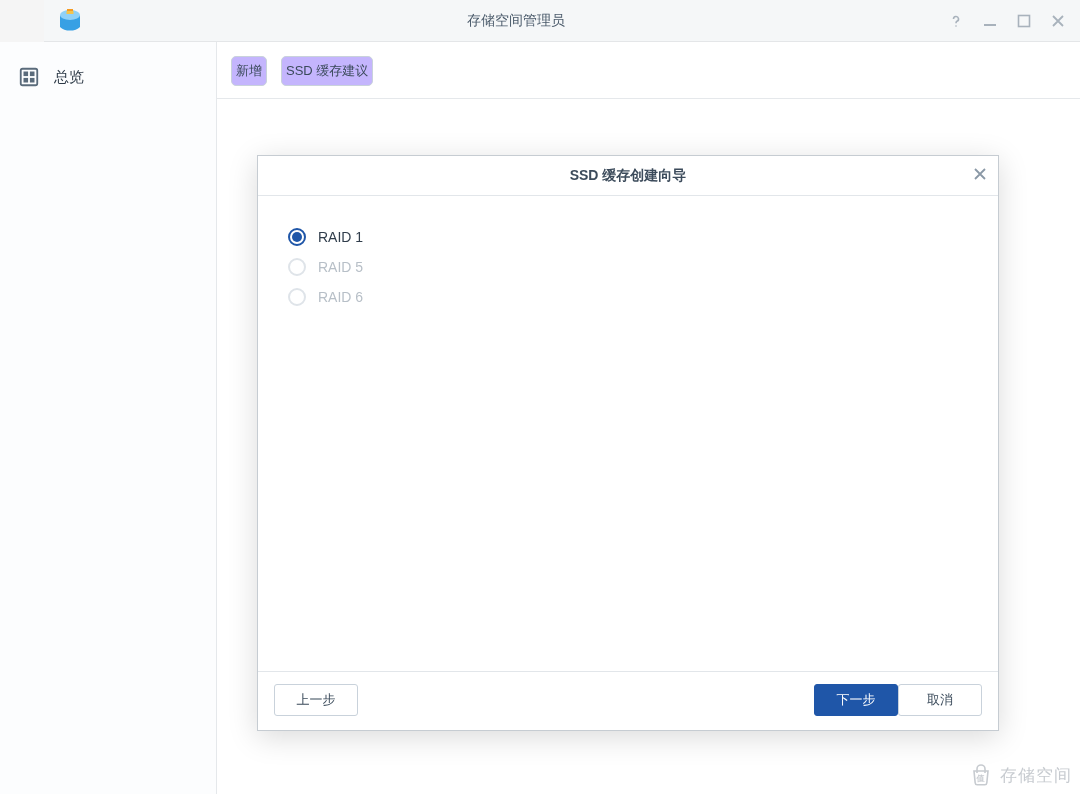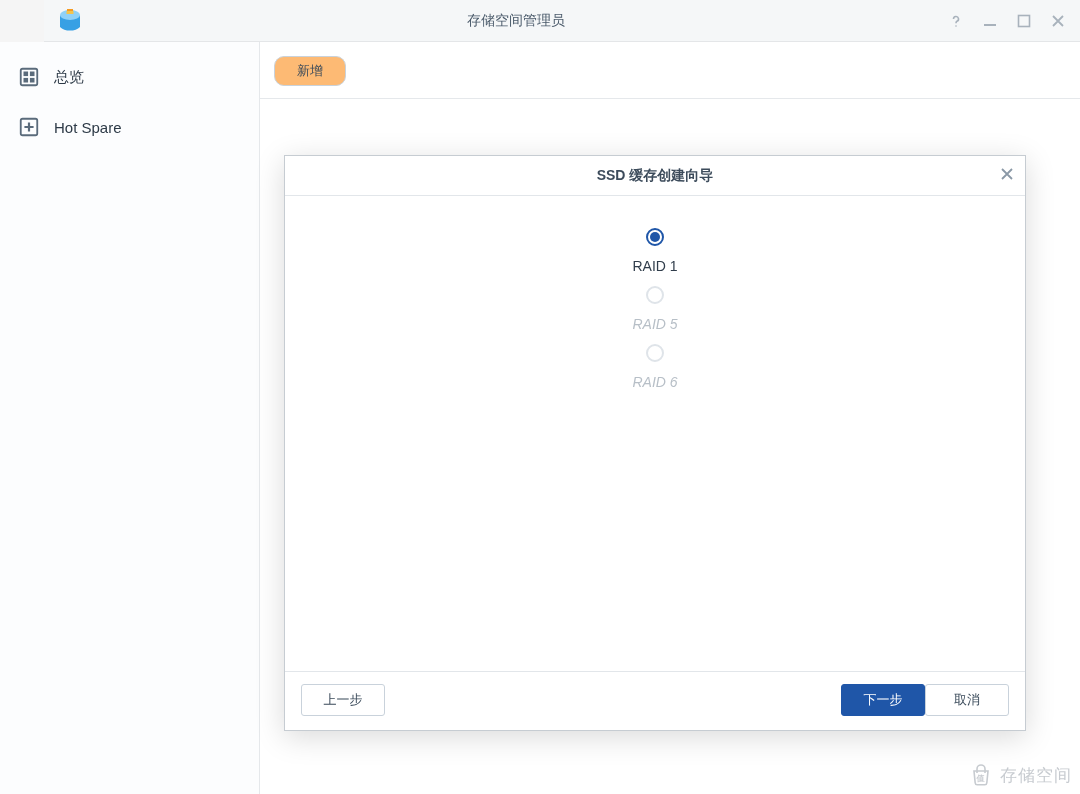--- a/index.html
+++ b/index.html
@@ -8,49 +8,49 @@
     
     .title-bar { display: flex; align-items: center; height: 42px; background: #f5f7f8; border-bottom: 1px solid #e4e6e8; padding: 0 8px; margin-left: 44px; }
     .app-icon { width: 28px; height: 28px; margin-left: 4px; border-radius: 4px; display:flex; align-items:center; justify-content:center; }
     .window-title { flex:1; text-align:center; font-size: 14px; color: #4a5a6a; font-weight: 500; }
     .window-controls { display:flex; gap: 18px; padding-right: 6px; color: #a8b2bc; }
     .window-controls .wctl { width: 16px; height: 16px; cursor:pointer; display:flex; align-items:center; justify-content:center; }
 
     
     .app-body { display:flex; height: calc(100% - 42px); }
 
-    .sidebar { width: 260px; background:#fcfdfe; border-right:1px solid #e5e8eb; padding-top: 10px; }
+    .sidebar { width: 217px; background:#fcfdfe; border-right:1px solid #e5e8eb; padding-top: 10px; }
     .sidebar-item { display:flex; align-items:center; gap: 14px; padding: 14px 18px; font-size: 15px; color:#2d3a47; cursor:pointer; }
     .sidebar-item.active { background:#1f56a8; color:#fff; }
     .sidebar-item .ico { width: 22px; height: 22px; display:flex;align-items:center;justify-content:center; }
     .sidebar-item .ico svg { width: 22px; height: 22px; }
 
     .content-area { flex:1; background:#fff; position:relative; }
     .toolbar { display:flex; gap: 14px; padding: 14px 16px 12px 14px; border-bottom: 1px solid #e5e8eb; }
-    .btn { border:1px solid #c9d2db; background:#fdba74; color:#3a4a5a; font-size: 13px; padding: 5px 22px; border-radius: 10px; cursor:pointer; }
+    .btn { border:1px solid #c9d2db; background:#c4b5fd; color:#3a4a5a; font-size: 13px; padding: 5px 4px; border-radius: 5px; cursor:pointer; }
 
     
-    .modal { position:absolute; left: 24px; top: 113px; width: 742px; height: 576px; background:#fff; border: 1px solid #c6ccd2; box-shadow: 0 6px 28px rgba(0,0,0,.15); display:flex; flex-direction:column; }
+    .modal { position:absolute; left: 40px; top: 113px; width: 742px; height: 576px; background:#fff; border: 1px solid #c6ccd2; box-shadow: 0 6px 28px rgba(0,0,0,.15); display:flex; flex-direction:column; }
     .modal-titlebar { display:flex; align-items:center; justify-content:center; height: 40px; border-bottom:1px solid #e2e6ea; position:relative; }
     .modal-titlebar .modal-title { font-size: 14px; font-weight:600; color:#3c4b5b; }
     .modal-close { position:absolute; right: 10px; top: 10px; color:#7a8a99; cursor:pointer; font-size:18px; line-height:1;}
 
     .modal-banner { background: linear-gradient(#2e69b5, #1b4e95); color:#fff; padding: 36px 24px 26px 24px; }
     .modal-banner h2 { font-size: 17px; font-weight:600; letter-spacing: 0.5px; }
 
     .modal-body { flex:1; padding: 26px 30px; }
 
-    .radio-row { display:flex; align-items:center; gap: 12px; padding: 6px 0; flex-direction: column; }
+    .radio-row { display:flex; align-items:center; gap: 12px; padding: 6px 0; }
     .radio-row.disabled { color:#b7bfc7; }
     .radio-circle { width:18px; height:18px; border-radius:50%; border:2px solid #cfd7de; display:flex; align-items:center; justify-content:center; cursor:pointer; }
     .radio-row.disabled .radio-circle { border-color:#dfe4e9; cursor:not-allowed; }
     .radio-circle.selected { border-color:#1f56a8; }
     .radio-circle.selected .dot { width:10px; height:10px; border-radius:50%; background:#1f56a8; }
     .radio-label { font-size: 14px; color:#303d4b; }
-    .radio-row.disabled .radio-label { color:#b7bfc7;font-style:italic; }
+    .radio-row.disabled .radio-label { color:#b7bfc7; }
 
     .modal-footer { display:flex; align-items:flex-start; padding: 12px 16px 14px 16px; border-top:1px solid #e2e6ea; }
     .modal-footer .spacer { flex:1; }
     .fbtn { border:1px solid #c9d2db; background:#fff; color:#3a4a5a; font-size:13px; padding: 6px 20px; border-radius:3px; cursor:pointer; min-width: 84px; }
     .fbtn.primary { background:#1f56a8; border-color:#1f56a8; color:#fff; }
     .fbtn.first { margin-left:0; }
 
     
     .watermark { position:absolute; right: 8px; bottom: 6px; color: #c7cbd0; font-size: 17px; letter-spacing:1px; display:flex; align-items:center; gap:6px; font-weight:500;}
     .watermark .bag { width: 26px; height: 26px; }
@@ -101,34 +101,26 @@
           <svg viewBox="0 0 24 24" fill="#5a6b7b">
             <rect x="3" y="3" width="18" height="18" rx="2" fill="none" stroke="#5a6b7b" stroke-width="2"></rect>
             <rect x="6" y="6" width="5" height="5"></rect>
             <rect x="13" y="6" width="5" height="5"></rect>
             <rect x="6" y="13" width="5" height="5"></rect>
             <rect x="13" y="13" width="5" height="5"></rect>
           </svg>
         </span>
       <span>总览</span>
     </div>
-    <div class="sidebar-item">
-      <span class="ico">
-          <svg viewBox="0 0 24 24" fill="#5a6b7b">
-            <rect x="3" y="3" width="18" height="18" rx="2" fill="none" stroke="#5a6b7b" stroke-width="2"></rect>
-            <path d="M12 7v10M7 12h10" stroke="#5a6b7b" stroke-width="2.4"></path>
-          </svg>
-        </span>
-      <span>Hot Spare</span>
-    </div>
   </div>
 
   <div class="content-area">
     <div class="toolbar">
       <button class="btn">新增</button>
+      <button class="btn">SSD 缓存建议</button>
     </div>
 
     <div class="modal">
       <div class="modal-titlebar">
         <div class="modal-title">SSD 缓存创建向导</div>
         <div class="modal-close">
           <svg width="16" height="16" viewBox="0 0 16 16" stroke="#8a98a6" stroke-width="1.8">
               <path d="M3 3 L13 13 M13 3 L3 13"></path>
             </svg>
         </div>

